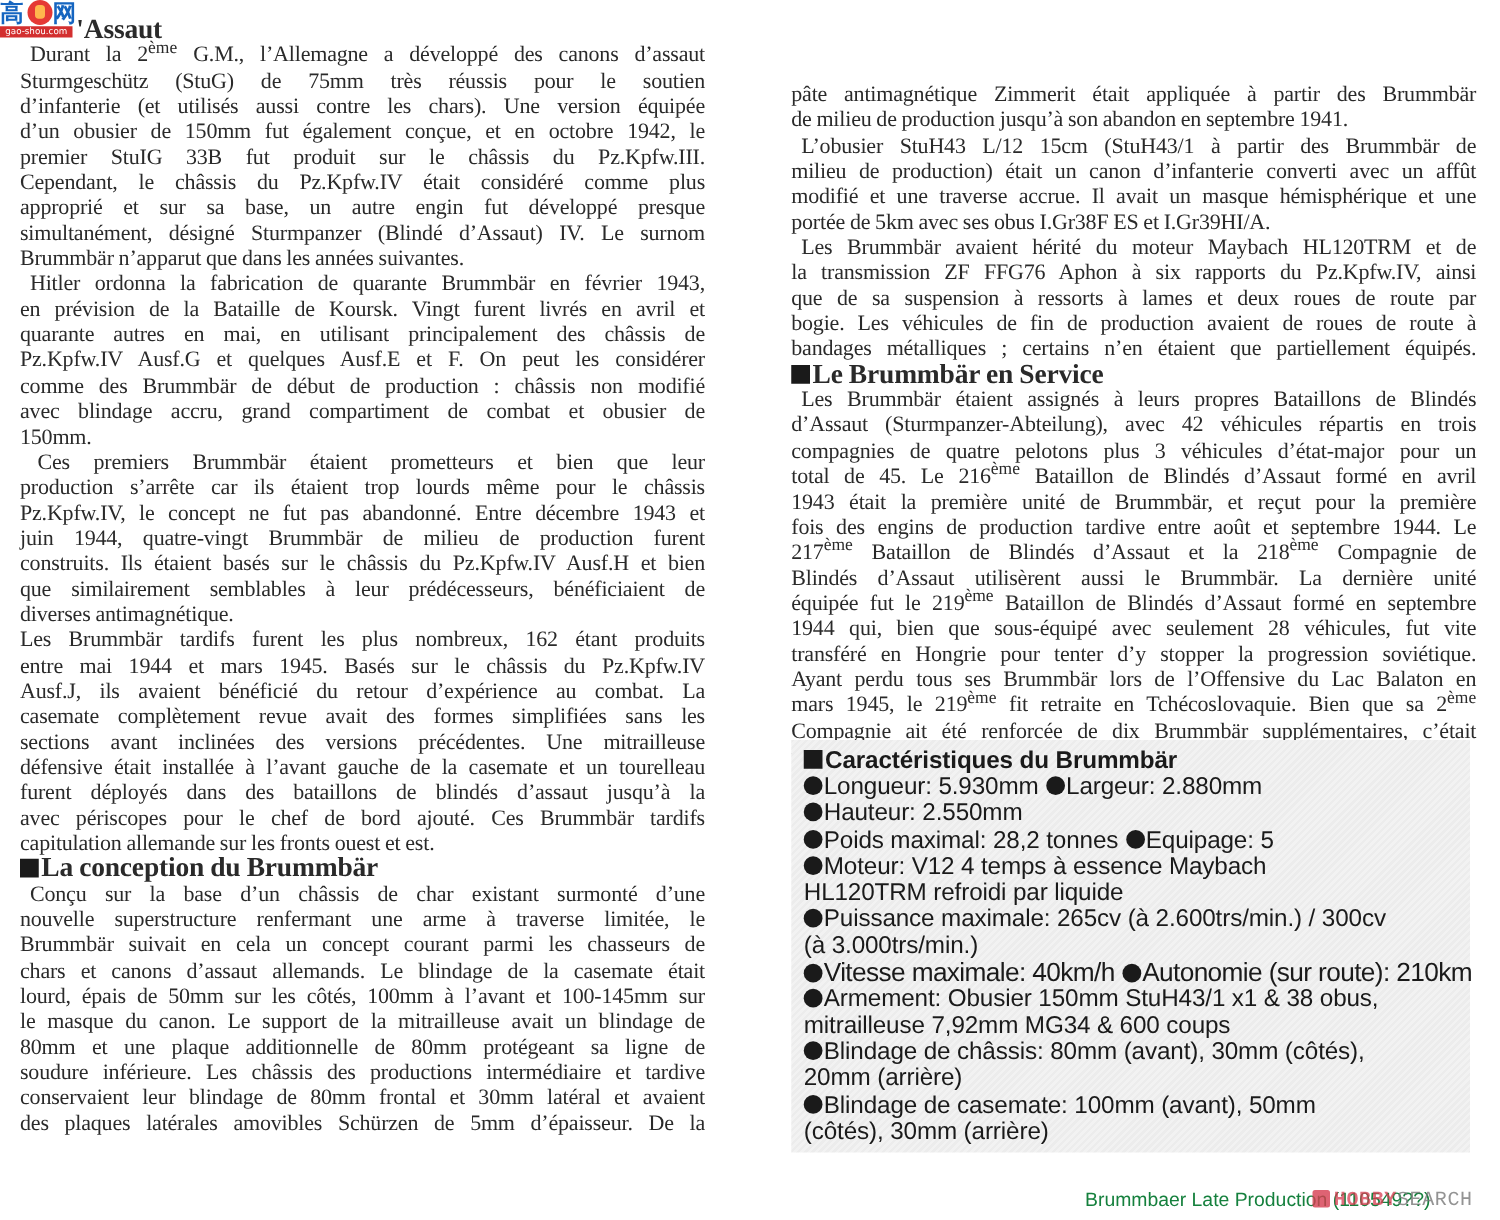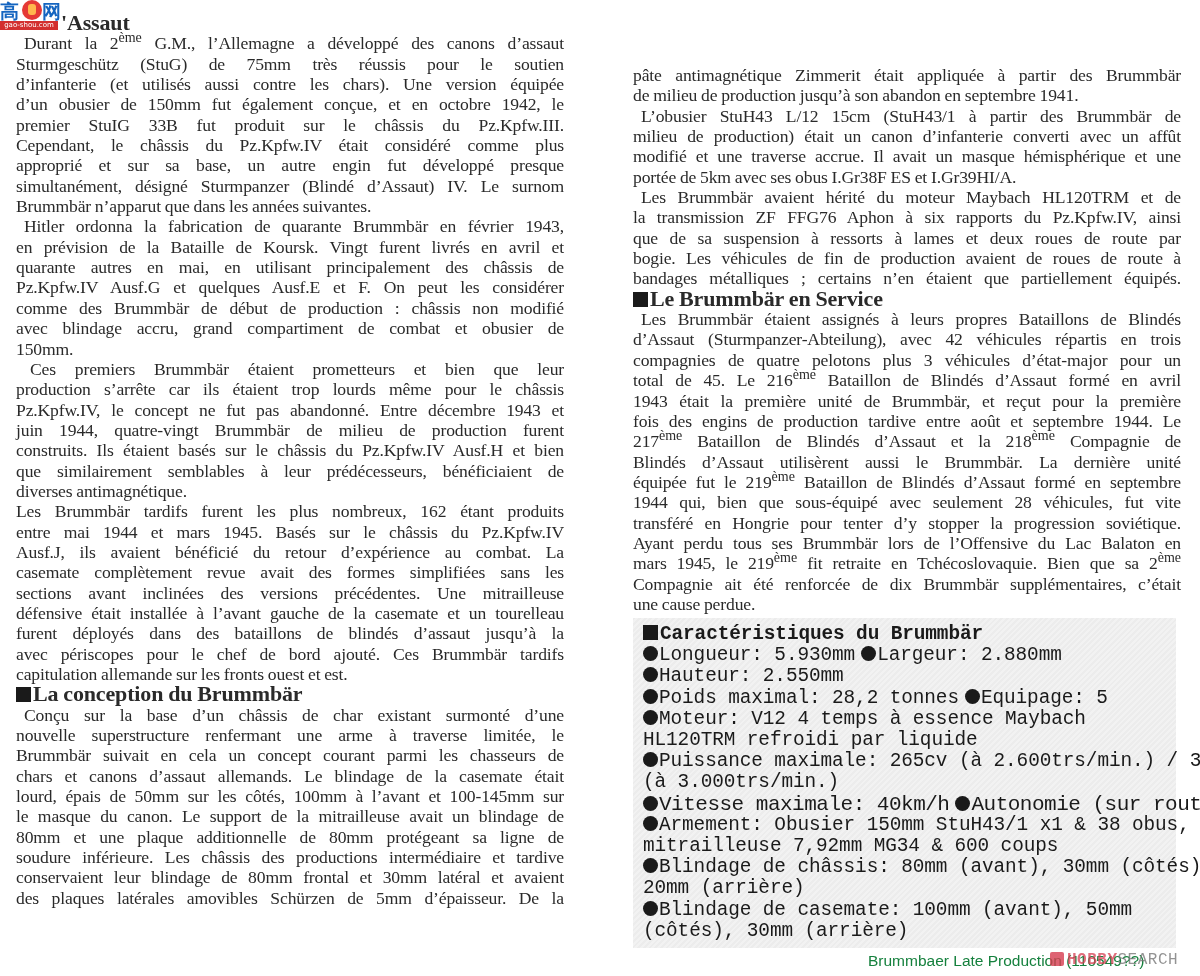--- a/index.html
+++ b/index.html
@@ -29,24 +29,24 @@
 
   .logo {
     position: absolute; left: 0; top: 0; width: 62px; height: 30px;
   }
   .logo .glyph { position: absolute; top: 1px; font-family: "DejaVu Sans", sans-serif; font-size: 19px; font-weight: bold; color: #1565c0; line-height: 20px; }
   .logo .thumb { position: absolute; left: 22px; top: 0; width: 20px; height: 20px; border-radius: 50%; background: #e53935; }
   .logo .thumb::after { content: ""; position: absolute; left: 6px; top: 4px; width: 8px; height: 11px; background: #ffb74d; border-radius: 3px; }
   .logo .domain { position: absolute; left: 0; top: 21px; width: 58px; height: 9px; background: #d32f2f; color: #fff; font-family: "DejaVu Sans", sans-serif; font-size: 7px; line-height: 9px; text-align: center; letter-spacing: 0; }
 
   .specbox {
-    position: absolute; left: 633px; top: 618px; width: 543px; height: 330px;
+    position: absolute; left: 633px; top: 592px; width: 543px; height: 330px;
     background: repeating-linear-gradient(135deg, #ececec 0px, #ececec 2px, #f2f2f2 2px, #f2f2f2 4px);
     padding: 6px 0 0 10px;
-    font-family: Liberation Mono, monospace;
+    font-family: Liberation Sans, sans-serif;
     color: #1a1a1a;
   }
   .spec-line { display: block; white-space: nowrap; font-size: 19.4px; line-height: 21.2px; letter-spacing: -0.1px; }
   .spec-line.narrow { font-size: 21px; letter-spacing: -0.5px; }
   .spec-title { font-weight: bold; }
   .spec-title .square { width: 15px; height: 15px; vertical-align: -1px; }
   .dot { display: inline-block; width: 15px; height: 15px; border-radius: 50%; background: #1a1a1a; vertical-align: -1px; margin-right: 1px; }
   .gap { display: inline-block; width: 6px; }
 
   .caption {

